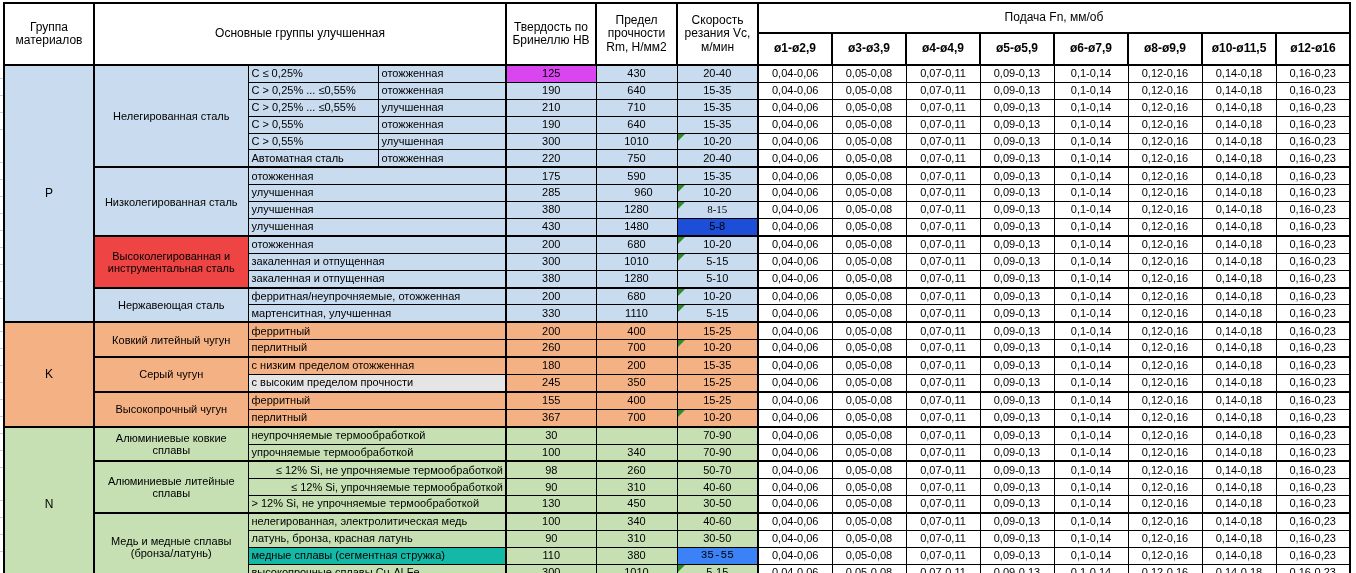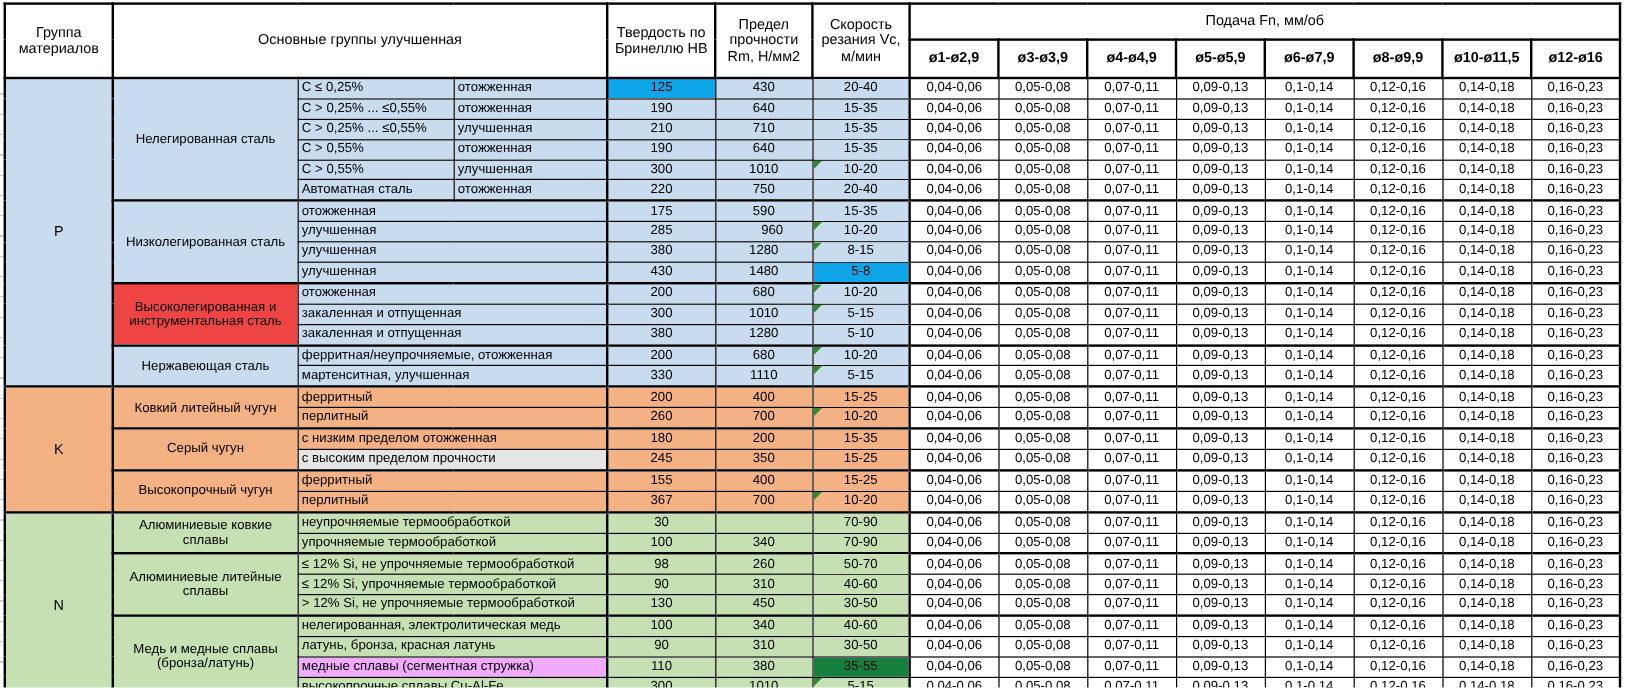--- a/index.html
+++ b/index.html
@@ -90,21 +90,21 @@
           <th class="diam">ø10-ø11,5</th>
           <th class="diam">ø12-ø16</th>
         </tr>
     </thead>
     <tbody id="table-body">
         <tr class="thick-top">
           <td class="group-cell" rowspan="15" style="background: rgb(201, 219, 238);">P</td>
           <td class="cat-cell" rowspan="6" style="background: rgb(201, 219, 238);">Нелегированная сталь</td>
           <td class="spec-cell" style="background: rgb(201, 219, 238);">C ≤ 0,25%</td>
           <td class="spec-cell" style="background: rgb(201, 219, 238);">отожженная</td>
-          <td class="hb-cell" style="background: #0ea5e9; text-align: center;">125</td>
+          <td class="hb-cell" style="background: #d946ef; text-align: center;">125</td>
           <td style="background: rgb(201, 219, 238);">430</td>
           <td class="vc-cell" style="background: rgb(201, 219, 238);"><span>20-40</span></td>
           <td class="feed-cell feed-first">0,04-0,06</td>
           <td class="feed-cell">0,05-0,08</td>
           <td class="feed-cell">0,07-0,11</td>
           <td class="feed-cell">0,09-0,13</td>
           <td class="feed-cell">0,1-0,14</td>
           <td class="feed-cell">0,12-0,16</td>
           <td class="feed-cell">0,14-0,18</td>
           <td class="feed-cell">0,16-0,23</td>
@@ -210,35 +210,35 @@
           <td class="feed-cell">0,09-0,13</td>
           <td class="feed-cell">0,1-0,14</td>
           <td class="feed-cell">0,12-0,16</td>
           <td class="feed-cell">0,14-0,18</td>
           <td class="feed-cell">0,16-0,23</td>
         </tr>
         <tr>
           <td class="spec-cell" colspan="2" style="background: rgb(201, 219, 238);">улучшенная</td>
           <td class="hb-cell" style="background: rgb(201, 219, 238);">380</td>
           <td style="background: rgb(201, 219, 238);">1280</td>
-          <td class="vc-cell" style="background: rgb(201, 219, 238);"><span>8-15</span><div class="marker"></div></td>
+          <td class="vc-cell" style="background: rgb(201, 219, 238); font-family: Liberation Serif, serif;"><span>8-15</span><div class="marker"></div></td>
           <td class="feed-cell feed-first">0,04-0,06</td>
           <td class="feed-cell">0,05-0,08</td>
           <td class="feed-cell">0,07-0,11</td>
           <td class="feed-cell">0,09-0,13</td>
           <td class="feed-cell">0,1-0,14</td>
           <td class="feed-cell">0,12-0,16</td>
           <td class="feed-cell">0,14-0,18</td>
           <td class="feed-cell">0,16-0,23</td>
         </tr>
         <tr>
           <td class="spec-cell" colspan="2" style="background: rgb(201, 219, 238);">улучшенная</td>
           <td class="hb-cell" style="background: rgb(201, 219, 238);">430</td>
           <td style="background: rgb(201, 219, 238);">1480</td>
-          <td class="vc-cell" style="background: #0ea5e9;"><span>5-8</span></td>
+          <td class="vc-cell" style="background: #1d4ed8;"><span>5-8</span></td>
           <td class="feed-cell feed-first">0,04-0,06</td>
           <td class="feed-cell">0,05-0,08</td>
           <td class="feed-cell">0,07-0,11</td>
           <td class="feed-cell">0,09-0,13</td>
           <td class="feed-cell">0,1-0,14</td>
           <td class="feed-cell">0,12-0,16</td>
           <td class="feed-cell">0,14-0,18</td>
           <td class="feed-cell">0,16-0,23</td>
         </tr>
         <tr class="thick-top">
@@ -426,35 +426,35 @@
           <td class="feed-cell">0,05-0,08</td>
           <td class="feed-cell">0,07-0,11</td>
           <td class="feed-cell">0,09-0,13</td>
           <td class="feed-cell">0,1-0,14</td>
           <td class="feed-cell">0,12-0,16</td>
           <td class="feed-cell">0,14-0,18</td>
           <td class="feed-cell">0,16-0,23</td>
         </tr>
         <tr class="thick-top">
           <td class="cat-cell" rowspan="3" style="background: rgb(198, 224, 180);">Алюминиевые литейные сплавы</td>
-          <td class="spec-cell" colspan="2" style="background: rgb(198, 224, 180);">≤ 12% Si, не упрочняемые термообработкой</td>
+          <td class="spec-cell" colspan="2" style="background: rgb(198, 224, 180); text-align: right;">≤ 12% Si, не упрочняемые термообработкой</td>
           <td class="hb-cell" style="background: rgb(198, 224, 180);">98</td>
           <td style="background: rgb(198, 224, 180);">260</td>
           <td class="vc-cell" style="background: rgb(198, 224, 180);"><span>50-70</span></td>
           <td class="feed-cell feed-first">0,04-0,06</td>
           <td class="feed-cell">0,05-0,08</td>
           <td class="feed-cell">0,07-0,11</td>
           <td class="feed-cell">0,09-0,13</td>
           <td class="feed-cell">0,1-0,14</td>
           <td class="feed-cell">0,12-0,16</td>
           <td class="feed-cell">0,14-0,18</td>
           <td class="feed-cell">0,16-0,23</td>
         </tr>
         <tr>
-          <td class="spec-cell" colspan="2" style="background: rgb(198, 224, 180);">≤ 12% Si, упрочняемые термообработкой</td>
+          <td class="spec-cell" colspan="2" style="background: rgb(198, 224, 180); text-align: right;">≤ 12% Si, упрочняемые термообработкой</td>
           <td class="hb-cell" style="background: rgb(198, 224, 180);">90</td>
           <td style="background: rgb(198, 224, 180);">310</td>
           <td class="vc-cell" style="background: rgb(198, 224, 180);"><span>40-60</span></td>
           <td class="feed-cell feed-first">0,04-0,06</td>
           <td class="feed-cell">0,05-0,08</td>
           <td class="feed-cell">0,07-0,11</td>
           <td class="feed-cell">0,09-0,13</td>
           <td class="feed-cell">0,1-0,14</td>
           <td class="feed-cell">0,12-0,16</td>
           <td class="feed-cell">0,14-0,18</td>
@@ -497,24 +497,24 @@
           <td class="feed-cell feed-first">0,04-0,06</td>
           <td class="feed-cell">0,05-0,08</td>
           <td class="feed-cell">0,07-0,11</td>
           <td class="feed-cell">0,09-0,13</td>
           <td class="feed-cell">0,1-0,14</td>
           <td class="feed-cell">0,12-0,16</td>
           <td class="feed-cell">0,14-0,18</td>
           <td class="feed-cell">0,16-0,23</td>
         </tr>
         <tr>
-          <td class="spec-cell" colspan="2" style="background: #f0abfc; margin-left: 25px;">медные сплавы (сегментная стружка)</td>
+          <td class="spec-cell" colspan="2" style="background: #14b8a6; margin-left: 25px;">медные сплавы (сегментная стружка)</td>
           <td class="hb-cell" style="background: rgb(198, 224, 180);">110</td>
           <td style="background: rgb(198, 224, 180);">380</td>
-          <td class="vc-cell" style="background: #15803d;"><span>35-55</span></td>
+          <td class="vc-cell" style="background: #3b82f6; font-family: Liberation Mono, monospace;"><span>35-55</span></td>
           <td class="feed-cell feed-first">0,04-0,06</td>
           <td class="feed-cell">0,05-0,08</td>
           <td class="feed-cell">0,07-0,11</td>
           <td class="feed-cell">0,09-0,13</td>
           <td class="feed-cell">0,1-0,14</td>
           <td class="feed-cell">0,12-0,16</td>
           <td class="feed-cell">0,14-0,18</td>
           <td class="feed-cell">0,16-0,23</td>
         </tr>
         <tr>

